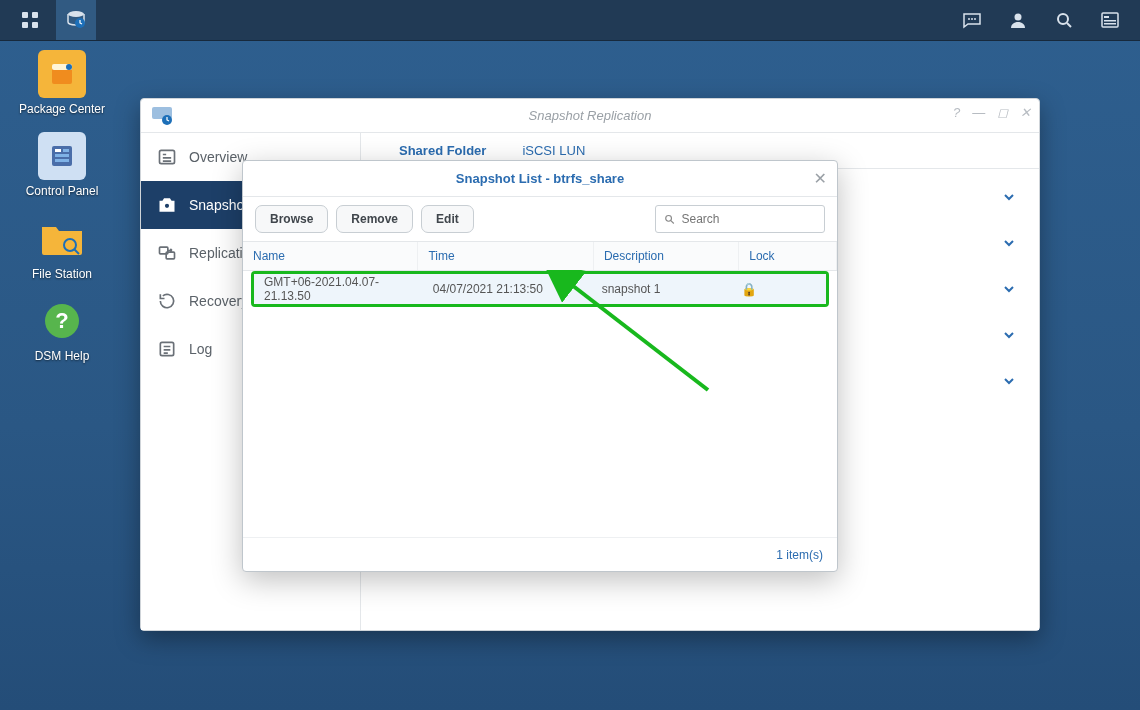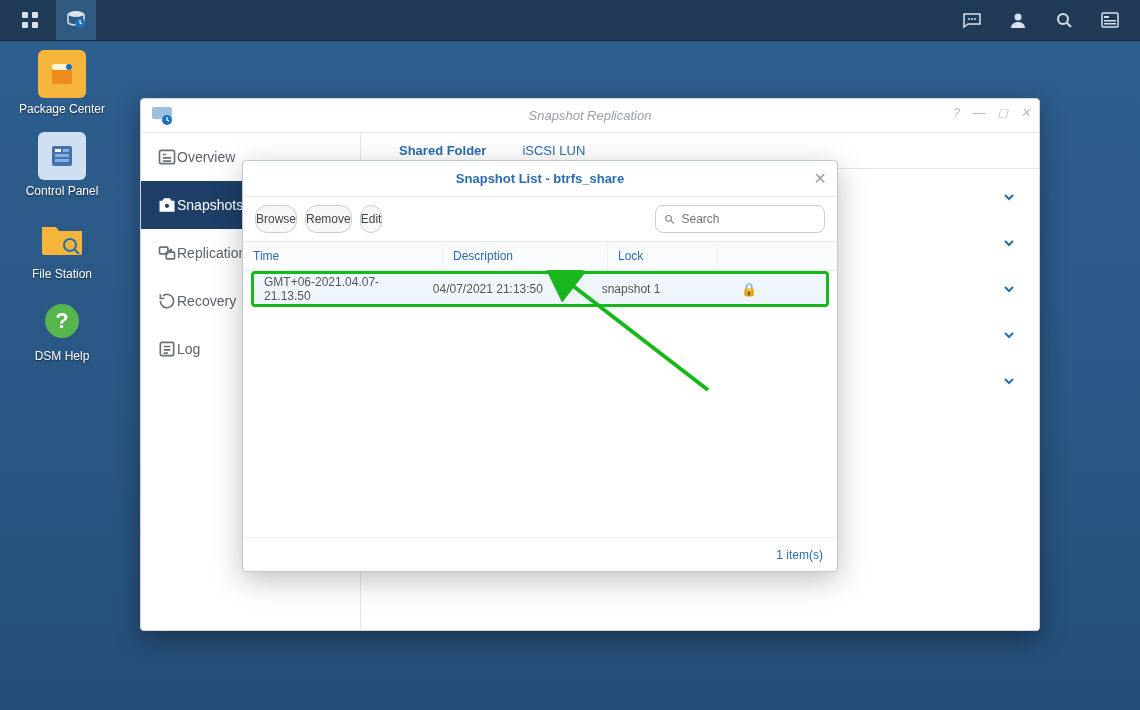--- a/index.html
+++ b/index.html
@@ -23,21 +23,21 @@
 .window { position: absolute; top: 98px; left: 140px; width: 900px; height: 533px; background: #fff; border-radius: 4px; box-shadow: 0 8px 24px rgba(0,0,0,.35); border: 1px solid #cfd4d9; }
 .window .titlebar { height: 34px; display: flex; align-items: center; justify-content: center; position: relative; border-bottom: 1px solid #e4e7ea; font-style: italic; }
 .window .titlebar .logo { position:absolute; left:10px; top:6px; width:22px; height:22px; }
 .window .titlebar .title { font-size: 13px; color: #9aa0a6; }
 .window .titlebar .controls { position:absolute; right:8px; top:6px; display:flex; gap:12px; color:#b7bcc2; font-size:13px; }
 .window .titlebar .controls span { cursor:pointer; }
 .window .body { display: flex; height: calc(100% - 34px); }
 
 
 .sidebar { width: 220px; background: #fff; border-right: 1px solid #e4e7ea; }
-.sideitem { height: 48px; display:flex; align-items:center; padding:0 16px; color:#5b6269; font-size:14px; cursor:pointer; }
+.sideitem { height: 48px; display:flex; align-items:center; gap:12px; padding:0 16px; color:#5b6269; font-size:14px; cursor:pointer; }
 .sideitem.active { background:#1d3f68; color:#fff; }
 .sideitem svg { width:20px; height:20px; stroke:#6a7077; fill:none; stroke-width:2; }
 .sideitem.active svg { stroke:#fff; }
 .sideitem .cam { fill:#6a7077; stroke:none; }
 .sideitem.active .cam { fill:#fff; }
 
 
 .mainpanel { flex:1; position:relative; background:#fff; }
 .tabs { height:36px; display:flex; border-bottom:1px solid #e4e7ea; padding-left:20px; }
 .tab { padding:0 18px; line-height:36px; font-size:13px; color:#2b6cb0; cursor:pointer; }
@@ -46,23 +46,23 @@
 
 .acc { margin: 8px 14px 0 0; display:flex; flex-direction:column; gap:6px; align-items:flex-end; }
 .chev { width:32px; height:40px; display:flex; align-items:center; justify-content:center; cursor:pointer; }
 
 
 .modal { position:absolute; top:160px; left:242px; width:596px; height:412px; background:#fff; border:1px solid #bfc6cc; border-radius:4px; box-shadow:0 8px 30px rgba(0,0,0,.25); z-index:10; display:flex; flex-direction:column; }
 .modal .mtitle { height:36px; display:flex; align-items:center; justify-content:center; position:relative; border-bottom:1px solid #e4e7ea; }
 .modal .mtitle .t { font-size:13px; font-weight:bold; color:#2b6cb0; }
 .modal .mtitle .close { position:absolute; right:10px; top:8px; color:#9aa0a6; font-size:16px; cursor:pointer; }
 .modal .toolbar { height:44px; display:flex; align-items:center; padding:0 12px; gap:8px; }
-.modal .toolbar .btn { height:28px; padding:0 0; border:1px solid #c8ced3; border-radius:12px; background:#f7f8f9; font-size:12px; color:#40464c; display:flex; align-items:center; cursor:pointer; }
+.modal .toolbar .btn { height:28px; padding:0 14px; border:1px solid #c8ced3; border-radius:7px; background:#f7f8f9; font-size:12px; color:#40464c; display:flex; align-items:center; cursor:pointer;font-weight:bold; }
 .modal .toolbar .spacer { flex:1; }
-.modal .toolbar .search { width:170px; height:28px; border:1px solid #c8ced3; border-radius:8px; display:flex; align-items:center; padding:0 8px; gap:6px; }
+.modal .toolbar .search { width:170px; height:28px; border:1px solid #c8ced3; border-radius:3px; display:flex; align-items:center; padding:0 8px; gap:6px; }
 .modal .toolbar .search input { border:none; outline:none; font-size:12px; width:100%; color:#555; }
 .modal .thead { height:30px; display:flex; border-top:1px solid #e4e7ea; border-bottom:1px solid #e4e7ea; font-size:12px; color:#2b6cb0; background:#fafbfc; }
 .modal .thead .c { display:flex; align-items:center; padding:0 10px; border-right:1px solid #eef0f2; }
 .modal .row { height:30px; display:flex; font-size:12px; color:#555; background:#eef5fb; }
 .modal .row .c { display:flex; align-items:center; padding:8px 10px; }
 .c1{width:200px;} .c2{width:200px;} .c3{width:165px;} .c4{width:110px;}
 .rowwrap { margin:0 8px; border:3px solid #18b81d; border-radius:4px; }
 .modal .footer { margin-top:auto; height:34px; display:flex; align-items:center; justify-content:flex-end; padding:0 14px; font-size:12px; color:#2b6cb0; border-top:1px solid #eef0f2; }
 
 
@@ -271,20 +271,21 @@
     <div class="spacer"></div>
     <div class="search">
       <svg width="13" height="13" viewBox="0 0 20 20">
           <circle cx="8" cy="8" r="5" fill="none" stroke="#888" stroke-width="2"></circle>
           <path d="M12 12l5 5" stroke="#888" stroke-width="2"></path>
         </svg>
       <input type="text" placeholder="Search" style="">
     </div>
   </div>
   <div class="thead">
+    <div class="c c1">Name</div>
     <div class="c c2">Time</div>
     <div class="c c3">Description</div>
     <div class="c c4">Lock</div>
   </div>
   <div class="rowwrap">
     <div class="row">
       <div class="c c1">GMT+06-2021.04.07-21.13.50</div>
       <div class="c c2">04/07/2021 21:13:50</div>
       <div class="c c3">snapshot 1</div>
       <div class="c c4">

